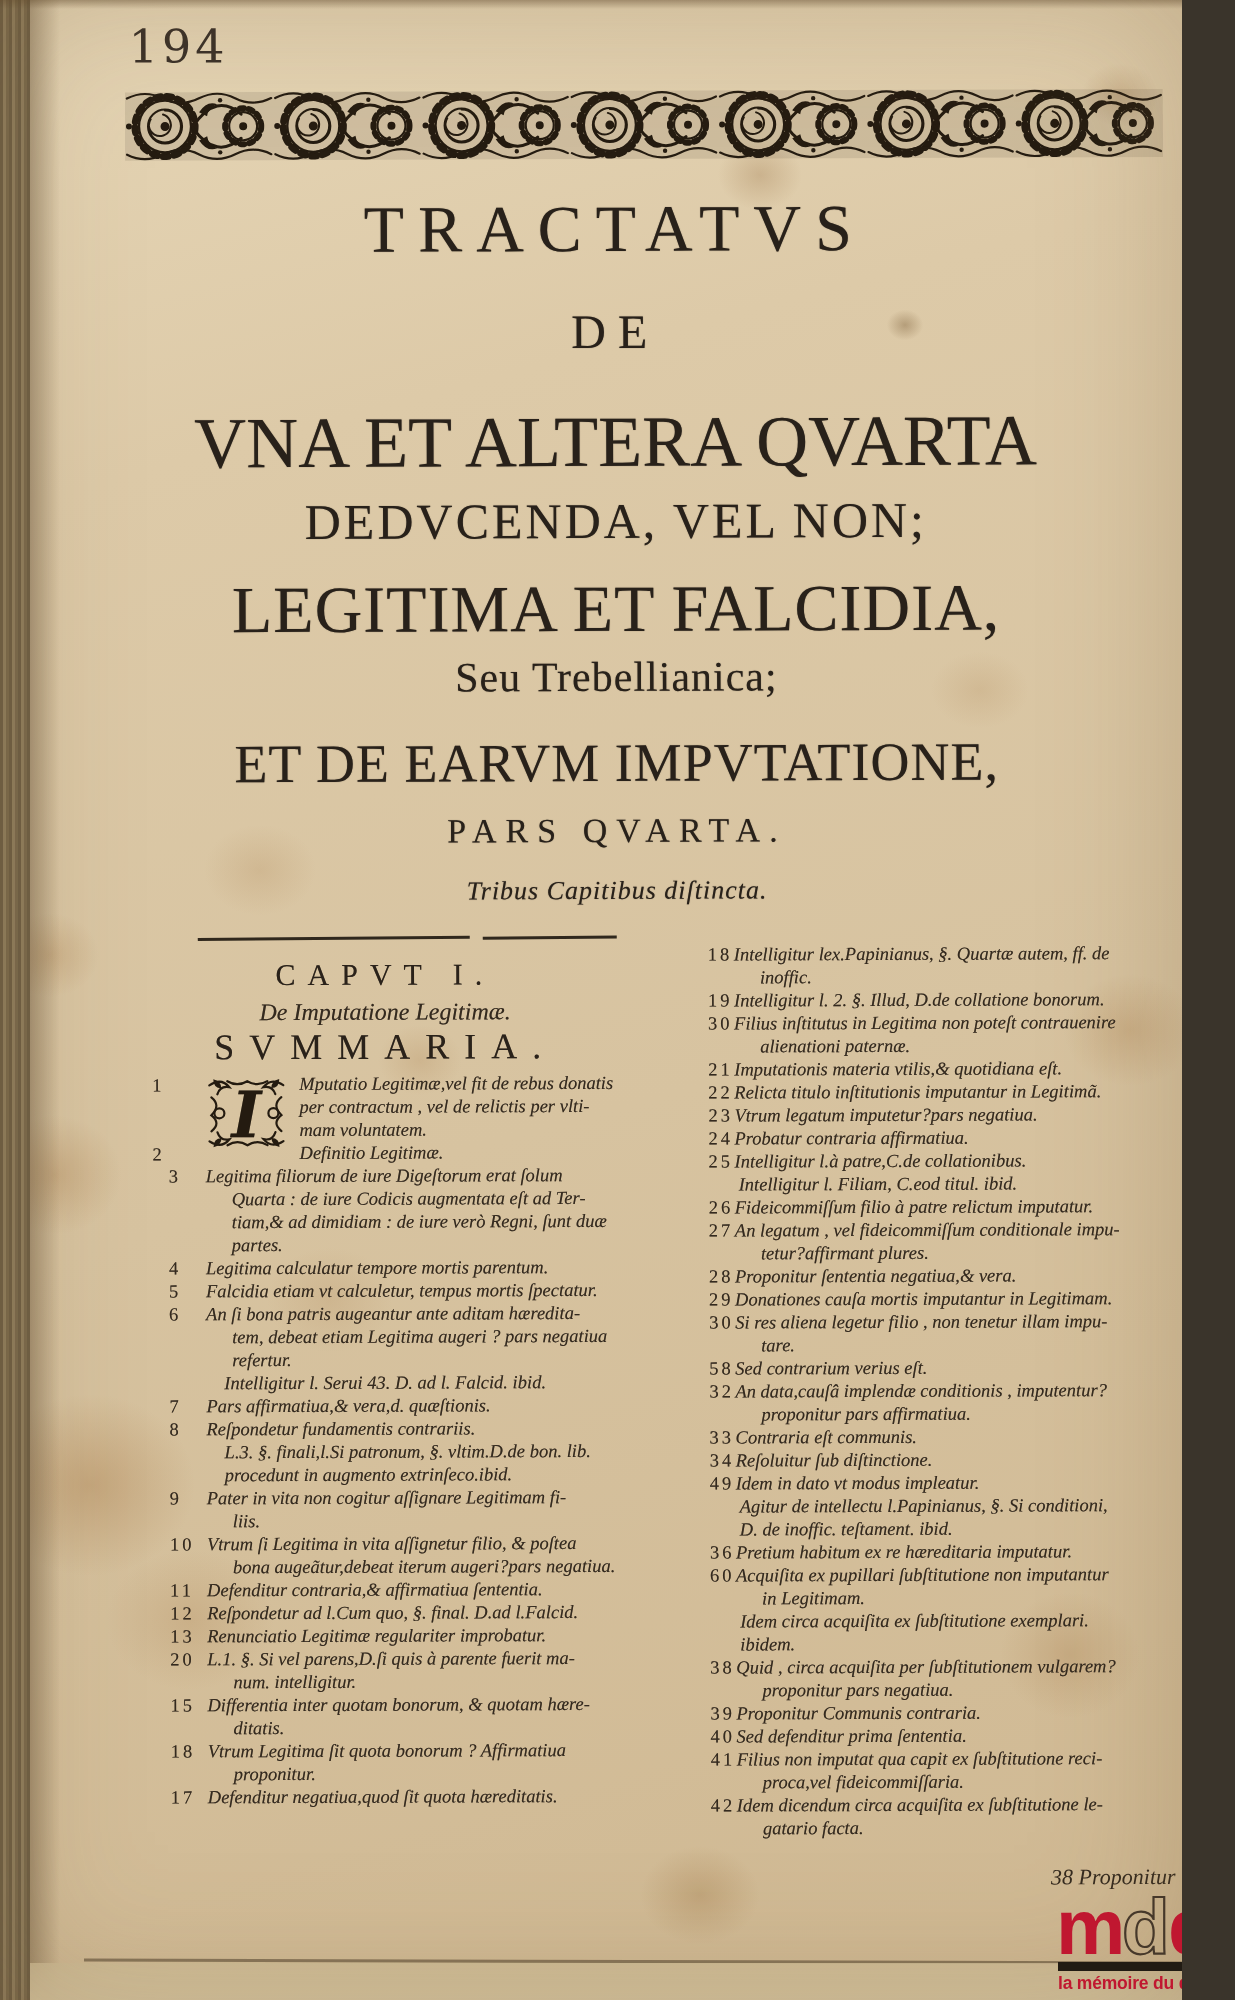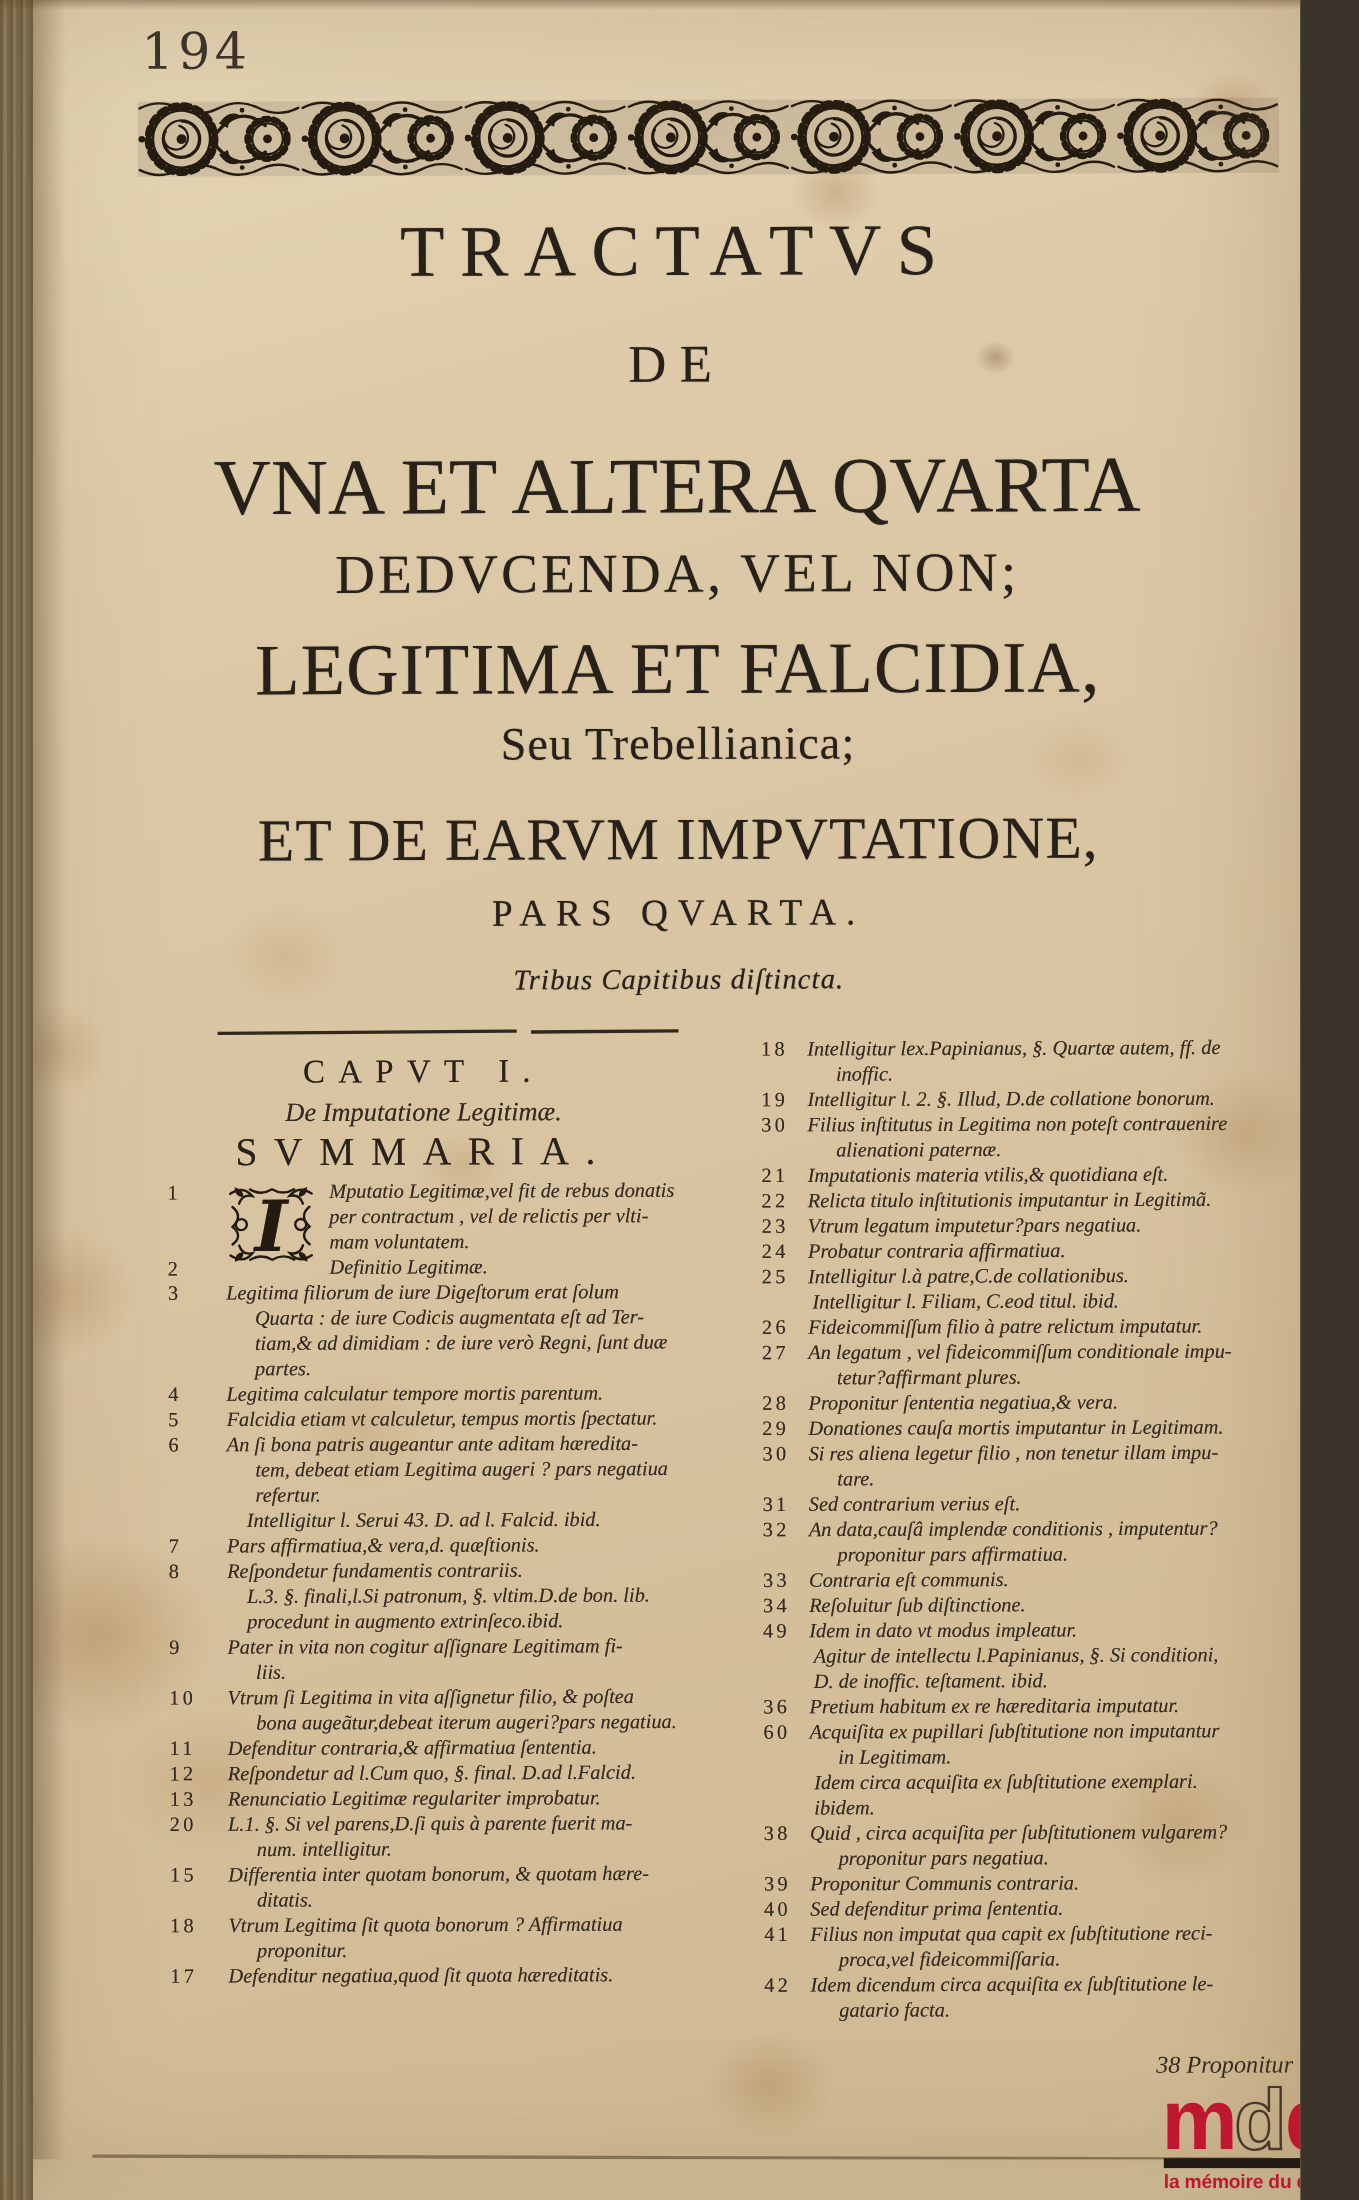--- a/index.html
+++ b/index.html
@@ -73,21 +73,21 @@
 
   .opening{position:relative;margin-top:14px;padding-left:55px;}
   .opening .num{position:absolute;left:2px;}
   .opening .n1{top:1px;}
   .opening .n2{top:70px;}
   .dropcap{float:left;width:82px;height:76px;margin:2px 12px 2px 0;}
   .op-text{white-space:pre-line;}
 
   .row{position:relative;padding-left:55px;}
   .rightcol .row{padding-left:44px;}
-  .num{position:absolute;left:2px;top:0;font-style:normal;letter-spacing:3px;color:#342a1f;}
+  .num{position:absolute;left:18px;top:0;font-style:normal;letter-spacing:3px;color:#342a1f;}
   .txt{display:block;white-space:pre-line;padding-left:26px;text-indent:-26px;}
   .sub .txt{text-indent:0;padding-left:18px;}
   .rightcol .sub .txt{padding-left:4px;}
 
   .catchword{position:absolute;left:1048px;top:1866px;font-size:22px;font-style:italic;
     color:#342a1f;white-space:nowrap;}
 
   .mdd{position:absolute;left:1056px;top:1896px;width:179px;height:104px;overflow:hidden;}
 </style>
 </head>
@@ -320,21 +320,21 @@
           <div class="row">
     <span class="num">29</span>
     <span class="txt">Donationes cauſa mortis imputantur in Legitimam.</span>
   </div>
           <div class="row">
     <span class="num">30</span>
     <span class="txt">Si res aliena legetur filio , non tenetur illam impu-
 tare.</span>
   </div>
           <div class="row">
-    <span class="num">31</span>
+    <span class="num">58</span>
     <span class="txt">Sed contrarium verius eſt.</span>
   </div>
           <div class="row">
     <span class="num">32</span>
     <span class="txt">An data,cauſâ implendæ conditionis , imputentur?
 proponitur pars affirmatiua.</span>
   </div>
           <div class="row">
     <span class="num">33</span>
     <span class="txt">Contraria eſt communis.</span>

